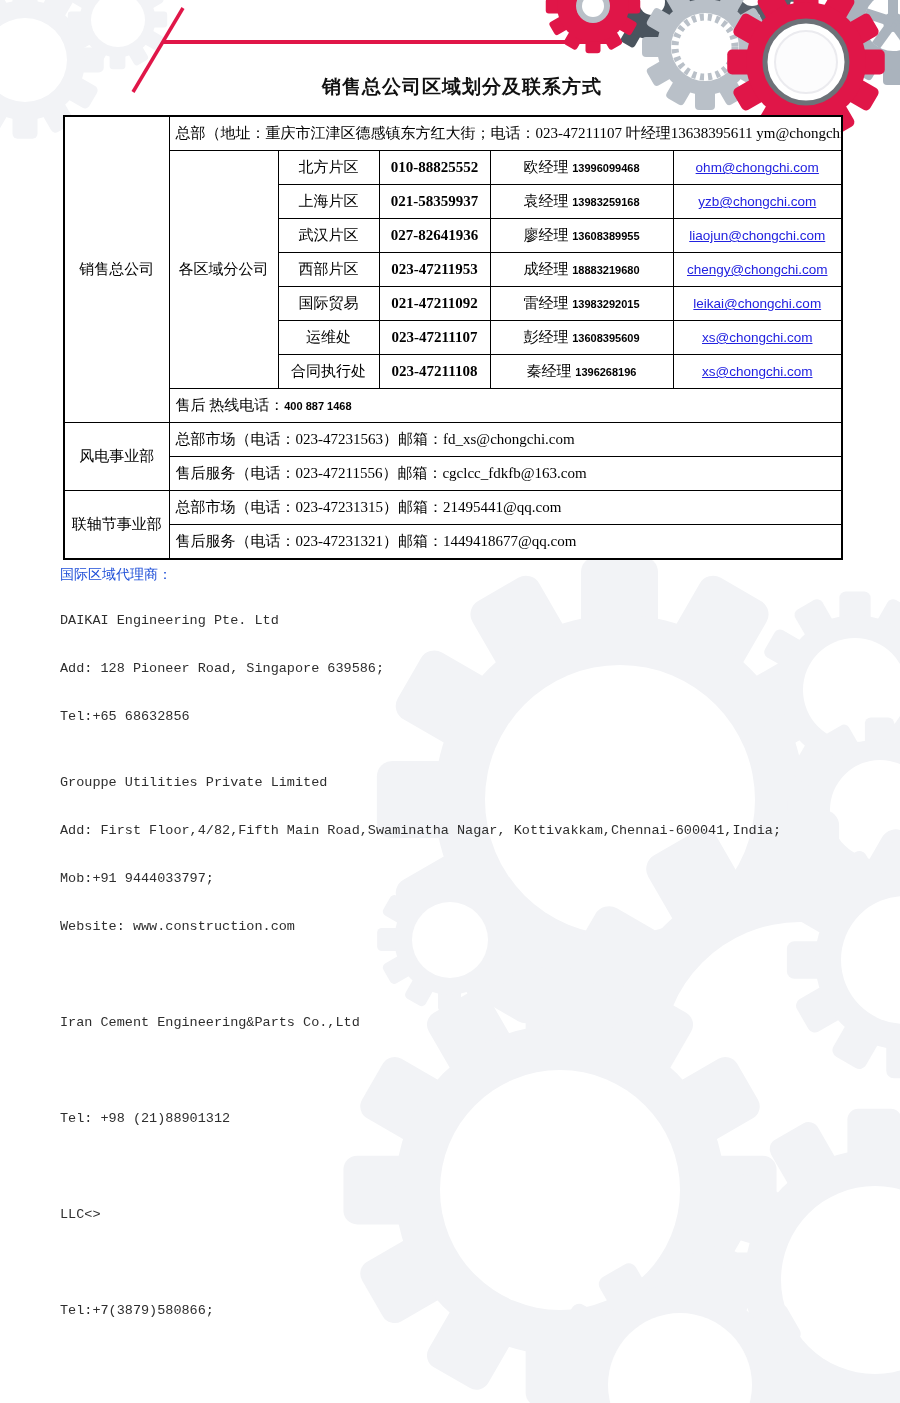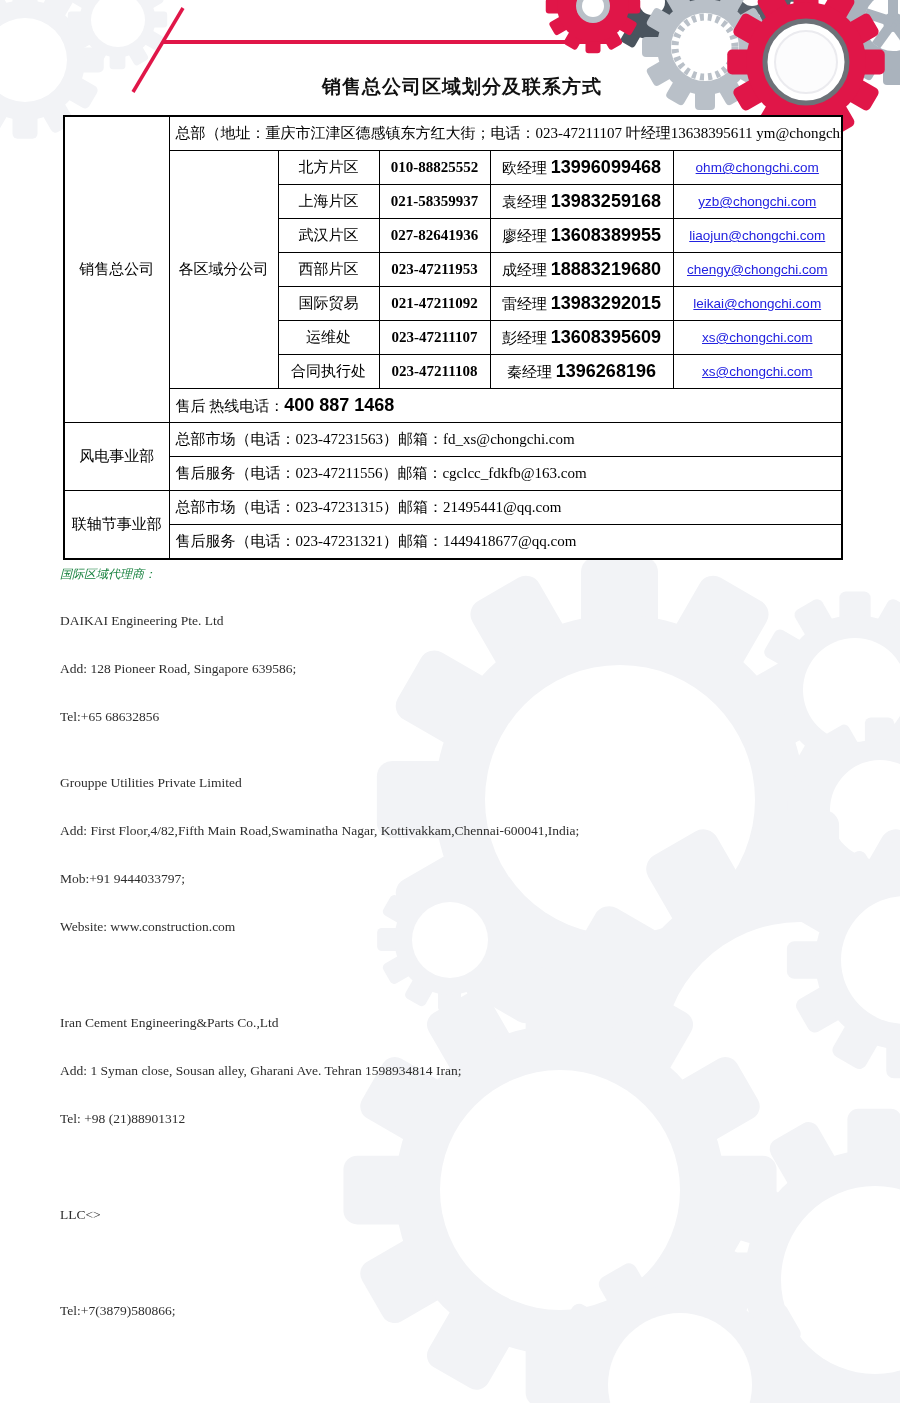--- a/index.html
+++ b/index.html
@@ -21,32 +21,32 @@
   }
   table.main td{
     border:1px solid #000;height:33px;padding:0 6px;overflow:hidden;white-space:nowrap;
     font-family:"Liberation Serif","DejaVu Serif",serif;font-size:15px;color:#000;
     vertical-align:middle;
   }
   td.ctr{text-align:center;}
   td.hq{font-size:13.8px;padding-left:8px;}
   td.hotline{padding-left:20px;}
   td.divline{font-size:14.2px;padding-left:8px;}
-  .num{font-family:"Liberation Sans","DejaVu Sans",sans-serif;font-weight:700;font-size:18px;}
+  .num{font-family:"Liberation Sans","DejaVu Sans",sans-serif;font-weight:700;font-size:11px;}
   td.phone{font-family:"Liberation Sans","DejaVu Sans",sans-serif;font-weight:700;font-size:14.5px;text-align:center;margin-left:15px;}
   a.mail{
     color:#2222e0;text-decoration:underline;cursor:pointer;
     font-family:"Liberation Sans","DejaVu Sans",sans-serif;font-size:13.5px;text-align:center;
   }
   p.line{
     position:absolute;left:60px;margin:0;white-space:nowrap;
-    font-family:Liberation Serif, serif;
+    font-family:Liberation Mono, monospace;
     font-size:13.5px;color:#2e2e2e;
   }
-  p.cjk{font-family:"Liberation Serif","DejaVu Serif",serif;font-size:12px;color:#15803d;font-style:italic;}
+  p.cjk{font-family:"Liberation Serif","DejaVu Serif",serif;font-size:14px;color:#1d4ed8;}
 </style>
 </head>
 <body>
 
 <svg class="deco" width="900" height="1403" viewBox="0 0 900 1403">
   <defs>
     <symbol id="gear" viewBox="-64 -64 128 128">
       <g>
         <rect x="-10" y="-63" width="20" height="28" rx="4"></rect>
         <rect x="-10" y="-63" width="20" height="28" rx="4" transform="rotate(30)"></rect>
@@ -266,19 +266,18 @@
   <p class="line" style="top:613px">DAIKAI Engineering Pte. Ltd</p>
   <p class="line" style="top:661px">Add: 128 Pioneer Road, Singapore 639586;</p>
   <p class="line" style="top:709px">Tel:+65 68632856</p>
 
   <p class="line" style="top:775px">Grouppe Utilities Private Limited</p>
   <p class="line" style="top:823px">Add: First Floor,4/82,Fifth Main Road,Swaminatha Nagar, Kottivakkam,Chennai-600041,India;</p>
   <p class="line" style="top:871px">Mob:+91 9444033797;</p>
   <p class="line" style="top:919px">Website: www.construction.com</p>
 
   <p class="line" style="top:1015px">Iran Cement Engineering&amp;Parts Co.,Ltd</p>
-  <p class="line" style="top:1063px">Add: 1 Syman close, Sousan alley, Gharani Ave. Tehran 1598934814 Iran;</p>
   <p class="line" style="top:1111px">Tel: +98 (21)88901312</p>
 
   <p class="line" style="top:1207px">LLC&lt;&gt;</p>
   <p class="line" style="top:1303px">Tel:+7(3879)580866;</p>
 
 </div>
 
 </body></html>

